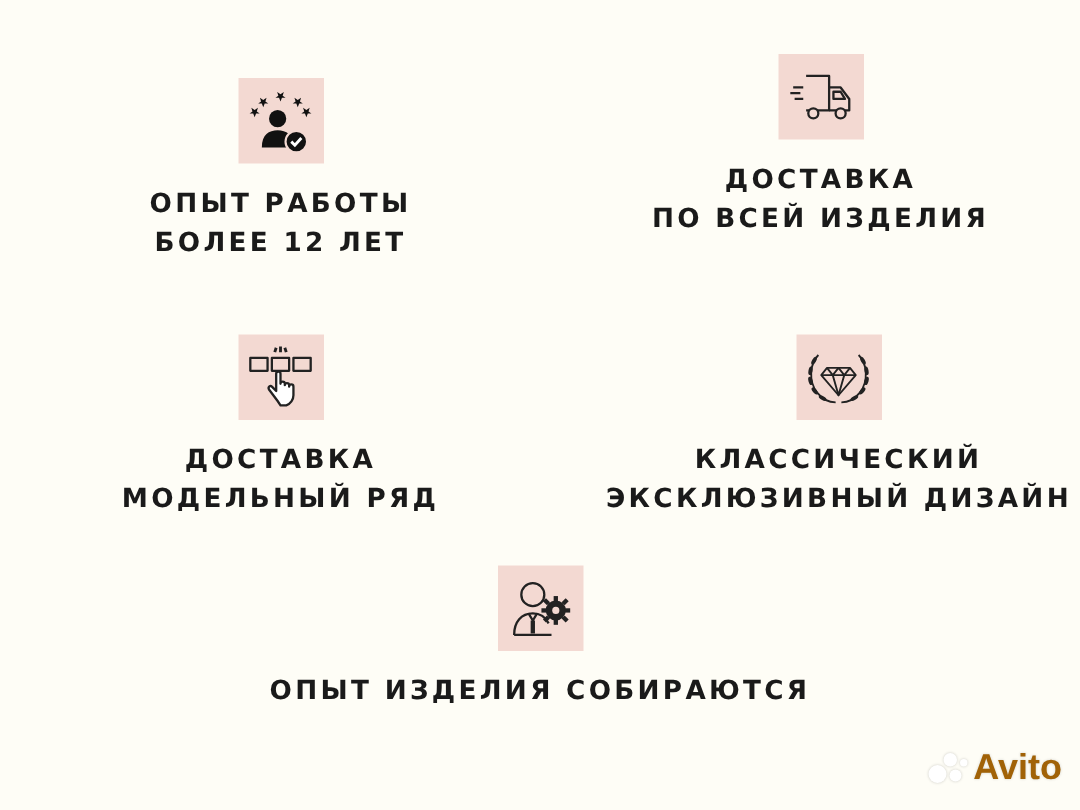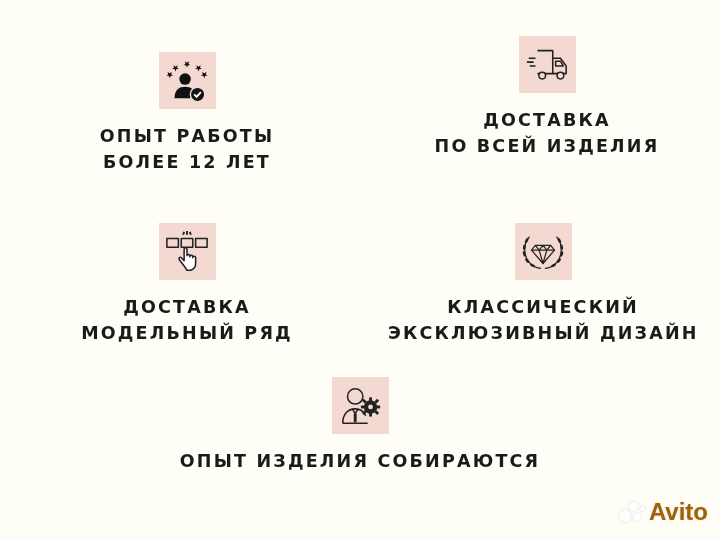--- a/index.html
+++ b/index.html
@@ -80,21 +80,21 @@
       <path d="M20,6 L21,3 M24,6 V2 M28,6 L27,3" stroke-width="2"></path>
       <path d="M22,40 L16,32 C15,30 17,29 18,30 L21,33 V21 C21,19 24,19 24,21 V28 C24,26 27,26 27,28 V29 C27,27 30,27 30,29 V30 C30,28 33,28 33,30 V36 C33,39 31,42 28,43 H24 Z" fill="#fff"></path>
     </svg>
   </div>
   <div class="label" style="margin-top:14px;">
     <span>ДОСТАВКА</span>
     <span>МОДЕЛЬНЫЙ РЯД</span>
   </div>
 </div>
 
-<div class="feature" style="left:388px; top:223px; width:310px;">
+<div class="feature" style="left:404px; top:223px; width:310px;">
   <div class="tile">
     <svg viewBox="0 0 48 48" fill="none" stroke="#222" stroke-width="1.3" stroke-linejoin="round">
       <path d="M16,17 H32 L36,22 L24,36 L12,22 Z"></path>
       <path d="M12,22 H36 M16,17 L20,22 L24,17 L28,22 L32,17 M20,22 L24,36 L28,22"></path>
       <path d="M10,8 C4,14 3,26 9,34 C13,39 18,41 22,41"></path>
       <path d="M38,8 C44,14 45,26 39,34 C35,39 30,41 26,41"></path>
       <g fill="#222" stroke="none">
         <ellipse cx="7" cy="12" rx="1.4" ry="3" transform="rotate(30 7 12)"></ellipse>
         <ellipse cx="4.5" cy="19" rx="1.4" ry="3" transform="rotate(10 4.5 19)"></ellipse>
         <ellipse cx="4.5" cy="26" rx="1.4" ry="3" transform="rotate(-15 4.5 26)"></ellipse>

